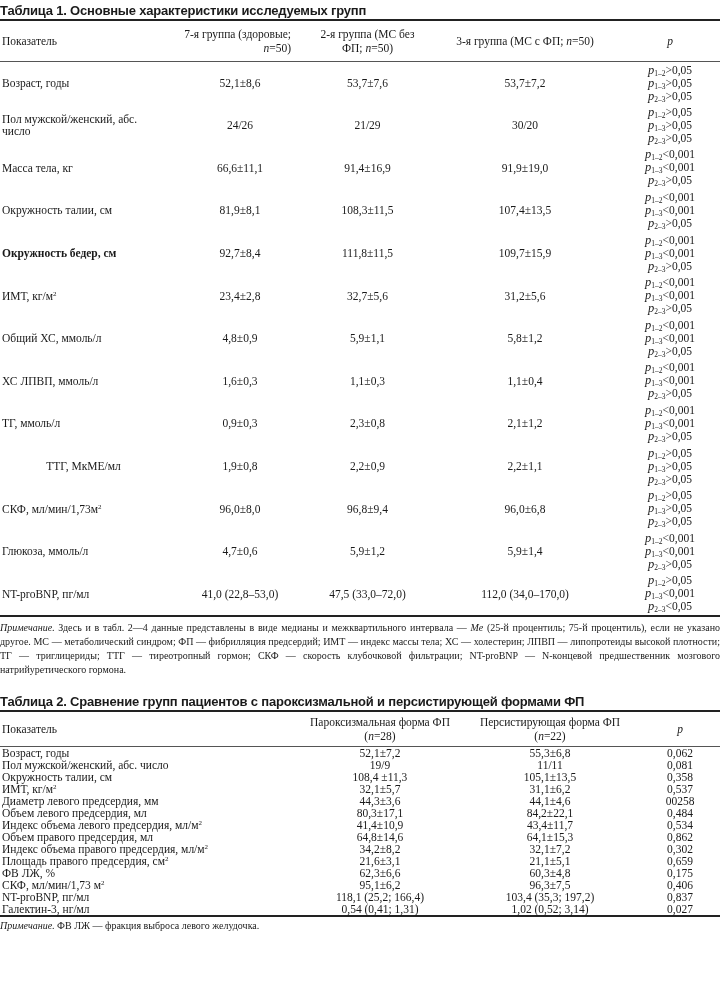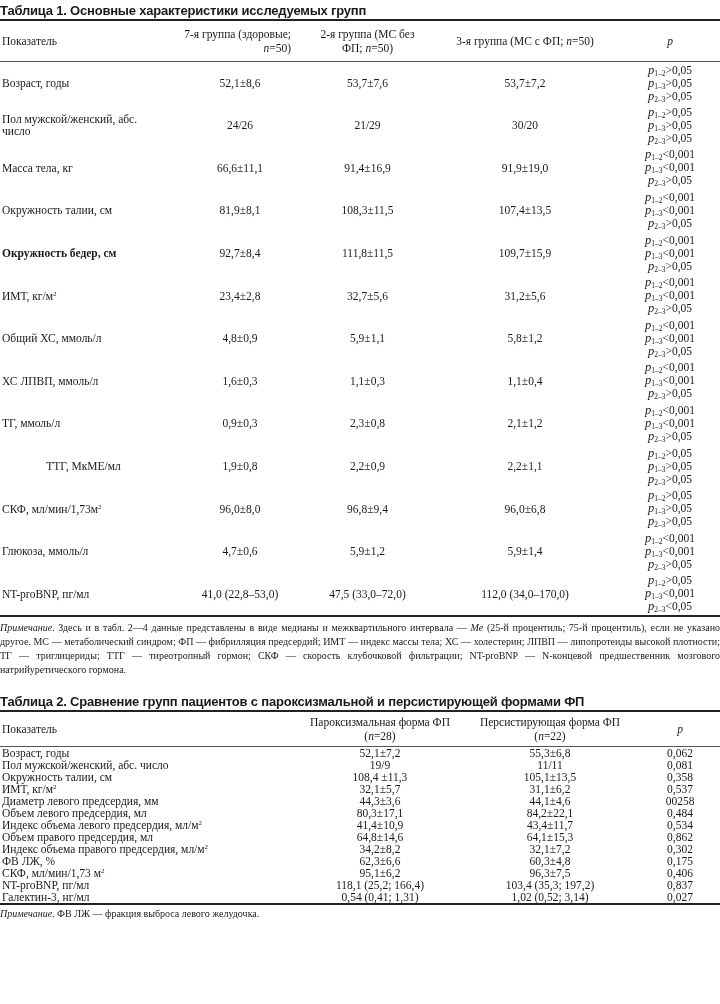--- a/index.html
+++ b/index.html
@@ -286,20 +286,26 @@
         <td class="cc">64,1±15,3</td>
         <td class="cc">0,862</td>
       </tr>
       <tr>
         <td class="c0"><span>Индекс объема правого предсердия, мл/м</span><sup>2</sup></td>
         <td class="cc">34,2±8,2</td>
         <td class="cc">32,1±7,2</td>
         <td class="cc">0,302</td>
       </tr>
       <tr>
+        <td class="c0"><span>Площадь правого предсердия, см</span><sup>2</sup></td>
+        <td class="cc">21,6±3,1</td>
+        <td class="cc">21,1±5,1</td>
+        <td class="cc">0,659</td>
+      </tr>
+      <tr>
         <td class="c0"><span>ФВ ЛЖ, %</span></td>
         <td class="cc">62,3±6,6</td>
         <td class="cc">60,3±4,8</td>
         <td class="cc">0,175</td>
       </tr>
       <tr>
         <td class="c0"><span>СКФ, мл/мин/1,73 м</span><sup>2</sup></td>
         <td class="cc">95,1±6,2</td>
         <td class="cc">96,3±7,5</td>
         <td class="cc">0,406</td>

